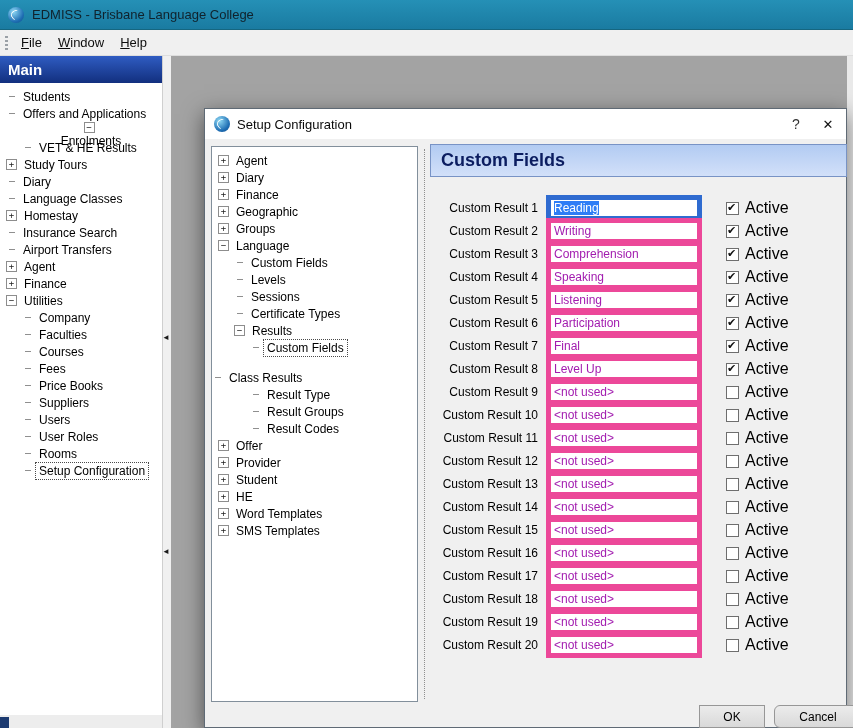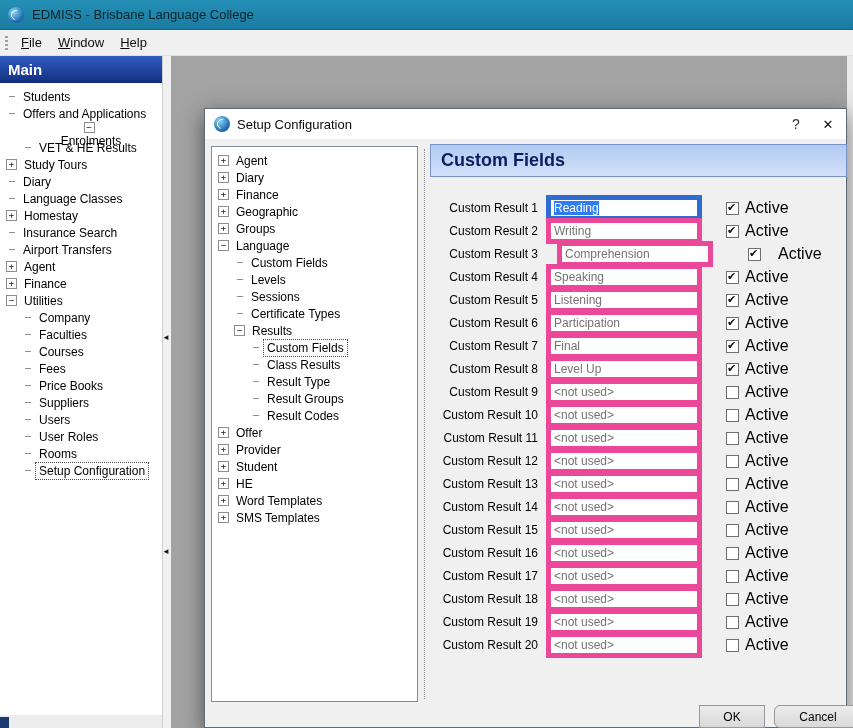--- a/index.html
+++ b/index.html
@@ -96,21 +96,21 @@
     font-size:18px; font-weight:bold; color:#0b1d60;
   }
   .frow { position:absolute; left:203px; height:18px; display:flex; align-items:center; }
   .flabel { width:130px; text-align:right; font-size:12px; color:#000; flex:none; }
   .ftext {
     margin-left:8px; width:143px; height:16px; flex:none;
     background:#fff; border:5px solid #ec4899; display:flex; align-items:center;
     padding-left:3px; overflow:hidden; cursor:text;
   }
   .ftext.focused { border-color:#2f6bd0; }
-  .fval { font-size:12px; color:#737373; white-space:nowrap; }
+  .fval { font-size:12px; color:#a21caf; white-space:nowrap; }
   .fval.tsel { background:#2f7df6; color:#fff; }
   .fcheck {
     margin-left:24px; width:13px; height:13px; box-sizing:border-box; flex:none;
     border:1px solid #6e6e6e; background:#fff; position:relative; cursor:pointer;
   }
   .fcheck.checked::after { content:"\2714"; position:absolute; left:0; top:-2px; font-size:11px; color:#111; }
   .factive { margin-left:6px; font-size:16px; color:#000; }
   .dlg-button {
     position:absolute; height:23px; box-sizing:border-box;
     background:linear-gradient(180deg,#ececec,#d9d9d9); border:1px solid #979797;
@@ -299,21 +299,21 @@
                 <span class="lbl">Certificate Types</span>
               </div>
               <div class="tree-item" style="padding-left: 22px;">
                 <span class="marker minus"></span>
                 <span class="lbl">Results</span>
               </div>
               <div class="tree-item sel" style="padding-left: 38px;">
                 <span class="marker leaf"></span>
                 <span class="lbl">Custom Fields</span>
               </div>
-              <div class="tree-item" style="padding-left: 38px;">
+              <div class="tree-item" style=" margin-top: 13px;">
                 <span class="marker leaf"></span>
                 <span class="lbl">Class Results</span>
               </div>
               <div class="tree-item" style="padding-left: 38px;">
                 <span class="marker leaf"></span>
                 <span class="lbl">Result Type</span>
               </div>
               <div class="tree-item" style="padding-left: 38px;">
                 <span class="marker leaf"></span>
                 <span class="lbl">Result Groups</span>
@@ -363,21 +363,21 @@
                 <span class="factive">Active</span>
               </div>
               <div class="frow" style="top: 83px;">
                 <span class="flabel">Custom Result 2</span>
                 <div class="ftext">
                   <span class="fval">Writing</span>
                 </div>
                 <span class="fcheck checked"></span>
                 <span class="factive">Active</span>
               </div>
-              <div class="frow" style="top: 106px; gap: 11px;">
+              <div class="frow" style="top: 106px;">
                 <span class="flabel">Custom Result 3</span>
                 <div class="ftext">
                   <span class="fval">Comprehension</span>
                 </div>
                 <span class="fcheck checked"></span>
                 <span class="factive">Active</span>
               </div>
               <div class="frow" style="top: 129px;">
                 <span class="flabel">Custom Result 4</span>
                 <div class="ftext">

